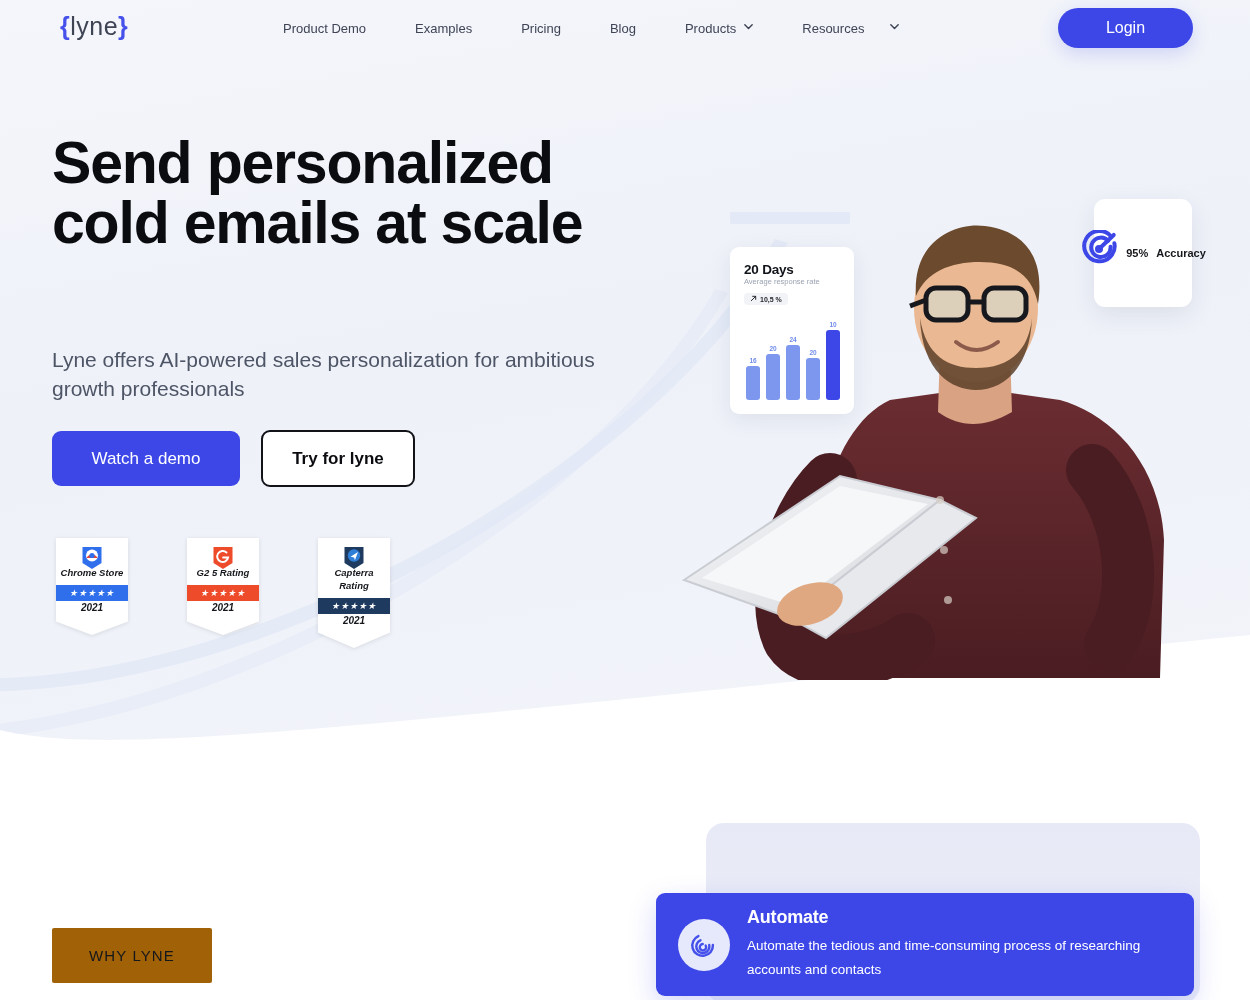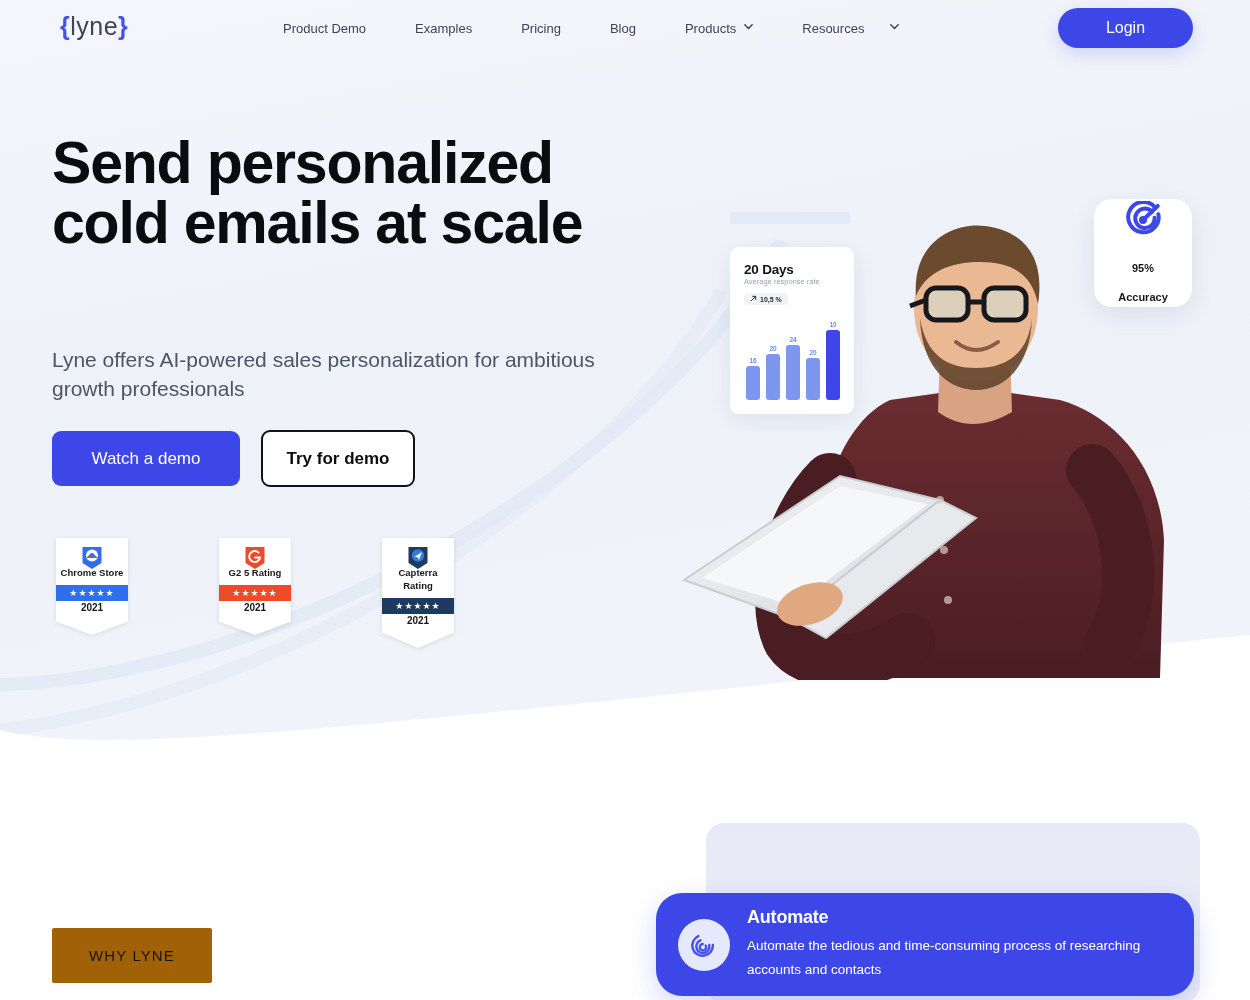--- a/index.html
+++ b/index.html
@@ -94,21 +94,21 @@
     display:flex;align-items:center;justify-content:center;
   }
   .btn-secondary {
     width: 154px; height: 57px; border-radius: 9px;
     background: #fff; color: #0b0c10; border: 2px solid #111318;
     font-size: 17px; font-weight: 600; cursor: pointer;
     display:flex;align-items:center;justify-content:center;
   }
 
   
-  .badges { position: absolute; left: 56px; top: 538px; display: flex; gap: 91px; }
+  .badges { position: absolute; left: 56px; top: 538px; display: flex; gap: 59px; font-style: italic; }
   .badge {
     width: 72px; position: relative;
     filter: drop-shadow(0 1px 2px rgba(0,0,0,.10));
   }
   .badge-body {
     background: #fff; width: 72px; padding-top: 28px;
     -webkit-clip-path: polygon(0 0,100% 0,100% 86%,50% 100%,0 86%);
     clip-path: polygon(0 0,100% 0,100% 86%,50% 100%,0 86%);
     padding-bottom: 22px;
     text-align:center;
@@ -146,23 +146,23 @@
     position: absolute; left: 16px; bottom: 14px; width: 96px; height: 72px;
     display: flex; align-items: flex-end; gap: 6px;
   }
   .bar-wrap { width: 14px; display:flex; flex-direction:column; align-items:center; }
   .bar-val { font-size: 6.5px; color: #6f8bea; font-weight: 600; margin-bottom: 2px; }
   .bar { width: 14px; border-radius: 3px; background: #7d96ee; }
   .bar.accent { background: #3d47e8; }
 
   .acc-card {
     position: absolute; left: 1094px; top: 199px; width: 98px; height: 108px;
-    background: #fff; border-radius: 18px;
+    background: #fff; border-radius: 11px;
     box-shadow: 0 8px 24px rgba(30,40,80,.09);
-    display:flex; flex-direction: column; align-items:center; justify-content:center; gap:14px;
+    display:flex; flex-direction: row; align-items:center; justify-content:center; gap:8px;
   }
   .acc-icon { width: 38px; height: 38px; margin-bottom: 8px; }
   .acc-val { font-size: 11px; font-weight: 700; color: #15171c; line-height: 15px; }
   .acc-lab { font-size: 11px; font-weight: 700; color: #15171c; line-height: 15px; }
 
   
   .person { position: absolute; left: 640px; top: 200px; width: 560px; height: 480px; }
 
   
   .why-pill {
@@ -172,21 +172,21 @@
     display: flex; align-items: center; justify-content: center;
     font-size: 15px; font-weight: 500; letter-spacing: 1.1px;
   }
   .stack-card {
     position: absolute; left: 706px; top: 823px; width: 494px; height: 180px;
     background: linear-gradient(180deg, #e7e9f6 0%, #eceef8 100%);
     border-radius: 18px;
   }
   .feature-card {
     position: absolute; left: 656px; top: 893px; width: 538px; height: 103px;
-    background: #3d47e8; border-radius: 26px;
+    background: #3d47e8; border-radius: 9px;
     box-shadow: 0 10px 28px rgba(61,71,232,.22);
     display: flex; align-items: center; padding: 0 20px 0 22px; gap: 17px;
   }
   .feature-icon-wrap {
     width: 52px; height: 52px; border-radius: 50%;
     background: #e6e9fb; flex: 0 0 52px;
     display:flex; align-items:center; justify-content:center;
   }
   .feature-text { color: #fff; }
   .feature-title { font-size: 18px; font-weight: 700; margin-bottom: 6px; letter-spacing:-.2px;}
@@ -289,21 +289,21 @@
     </nav>
 
     <button class="login-btn">Login</button>
   </div>
 
   <h1 class="hero-title">Send personalized cold emails at scale</h1>
   <p class="hero-sub">Lyne offers AI-powered sales personalization for ambitious growth professionals</p>
 
   <div class="cta-row">
     <button class="btn-primary">Watch a demo</button>
-    <button class="btn-secondary">Try for demo</button>
+    <button class="btn-secondary">Try for lyne</button>
   </div>
 
   <div class="badges">
 
     <div class="badge">
       <div class="badge-body">
         <span class="badge-logo">
           <svg width="21" height="25" viewBox="0 0 21 25">
             <path d="M1 1 H20 V17 L10.5 23 L1 17 Z" fill="#2f6feb"></path>
             <circle cx="10.5" cy="9.5" r="6" fill="#fff"></circle>

